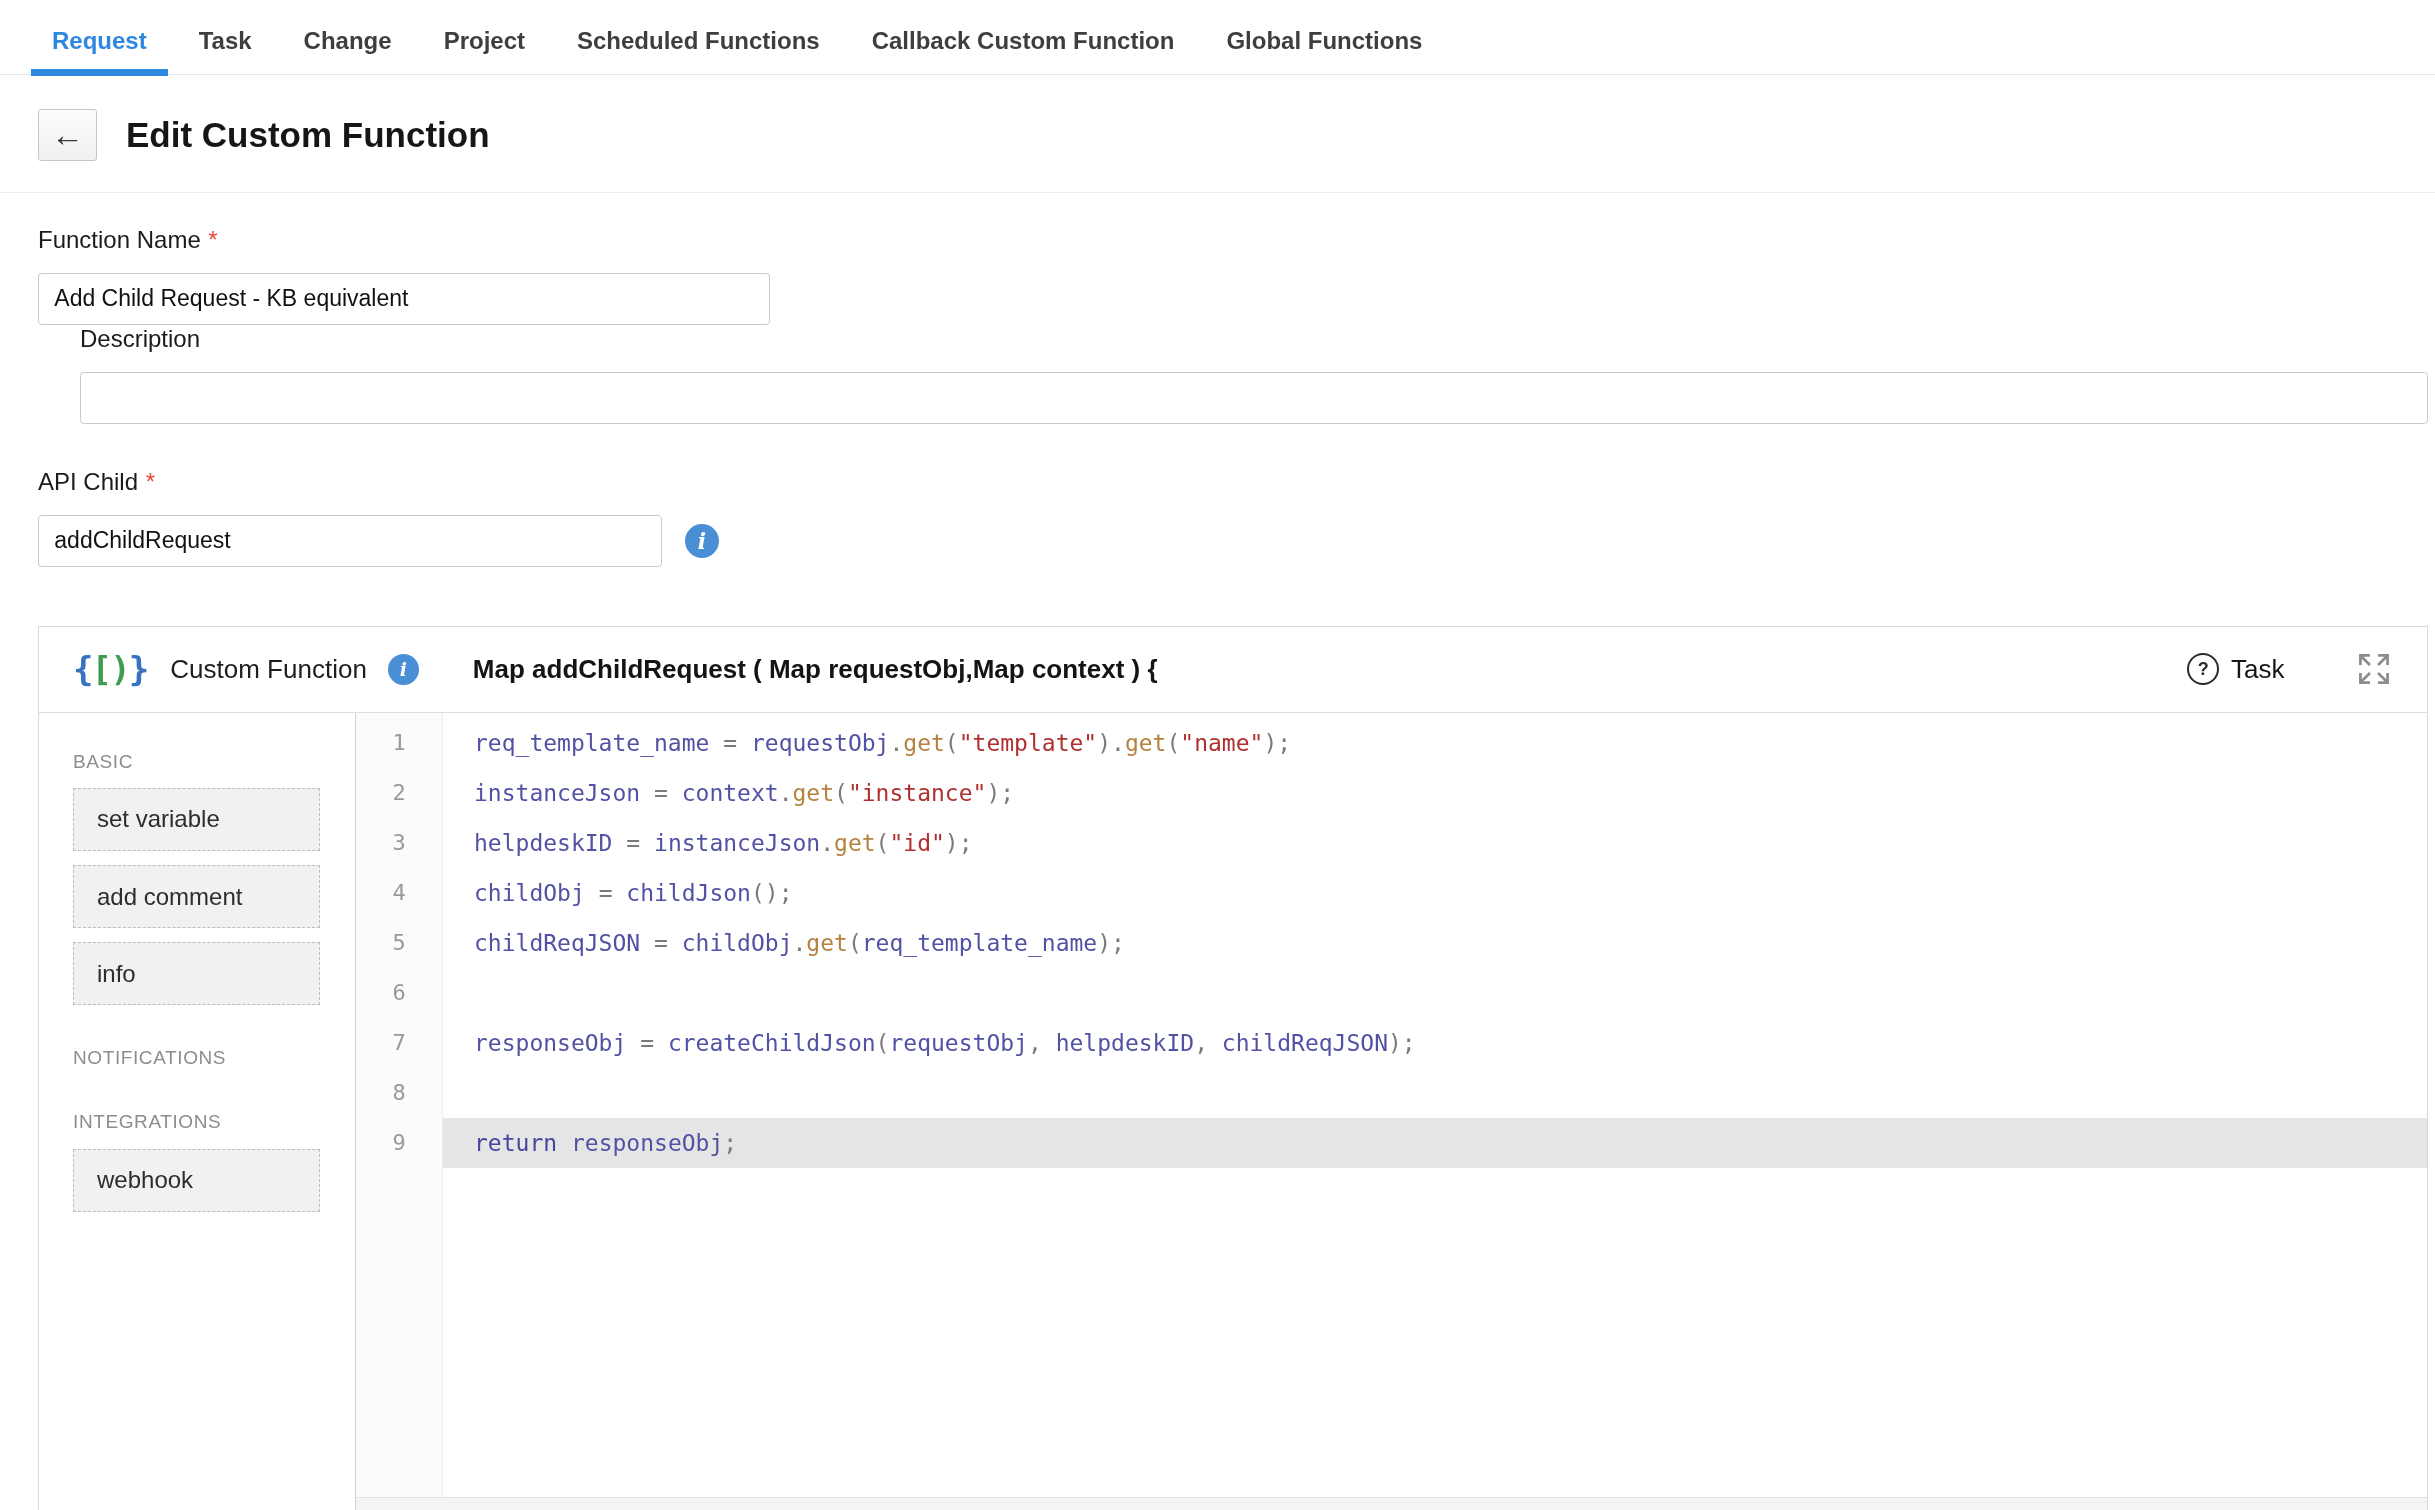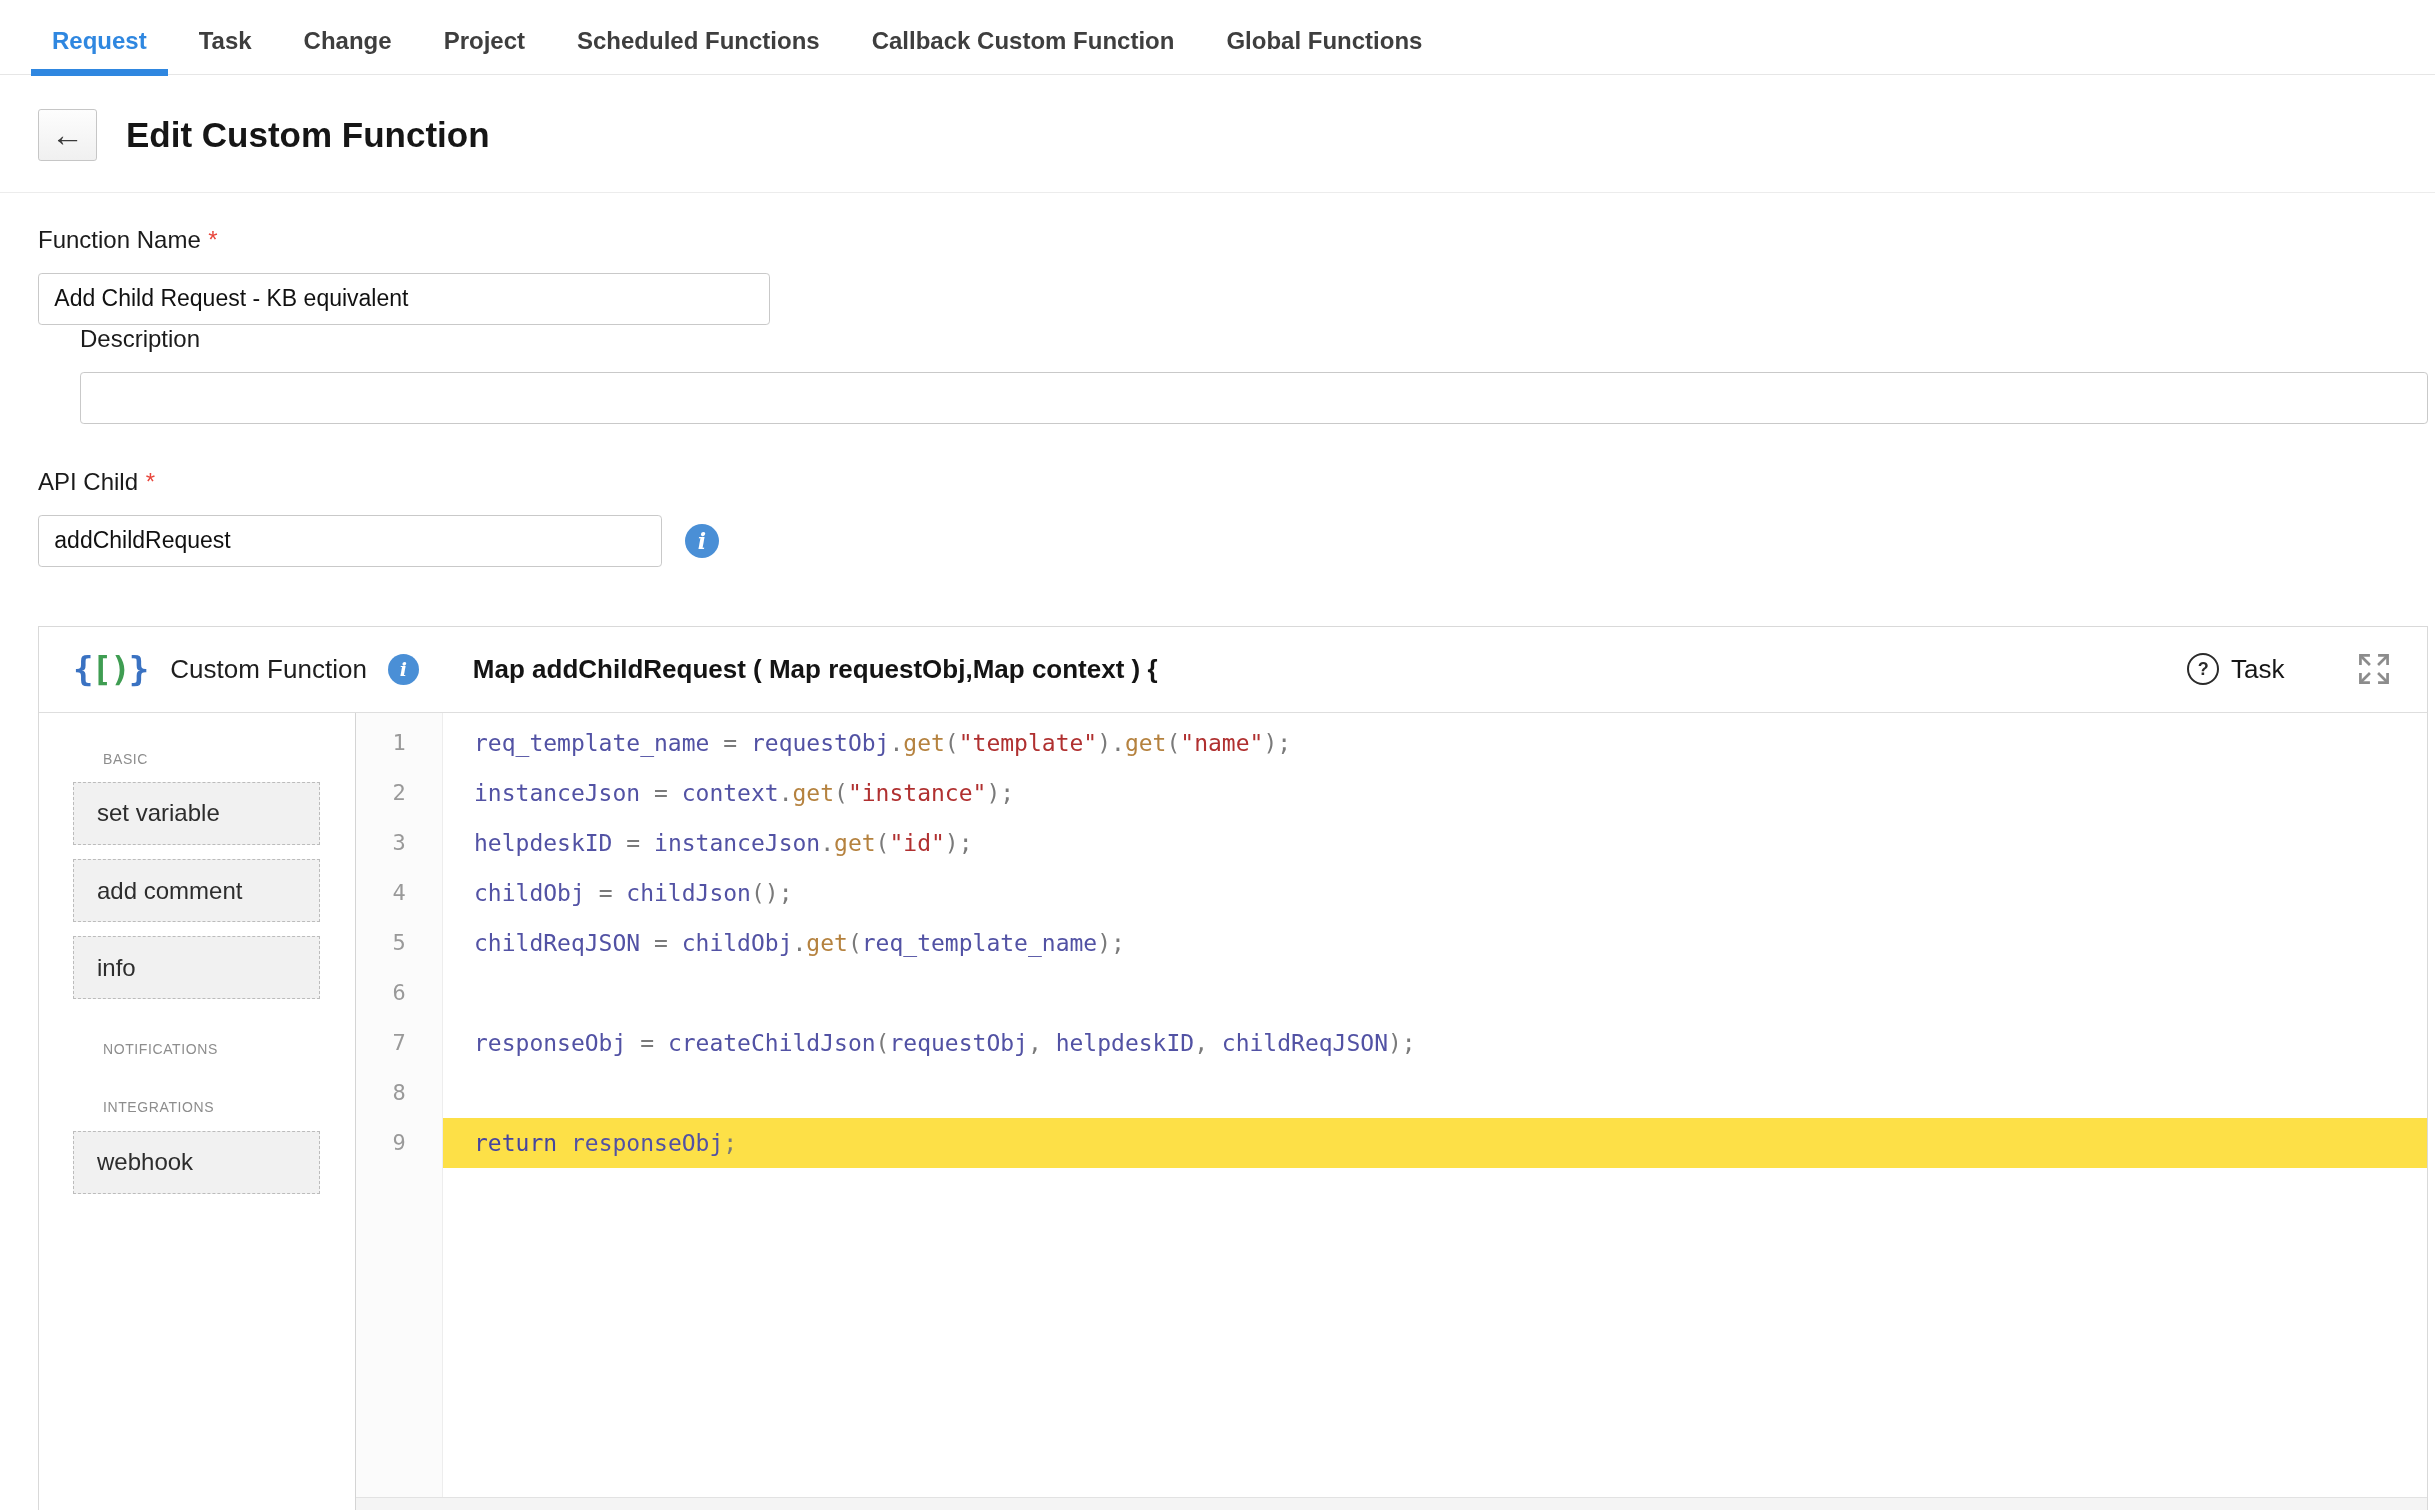--- a/index.html
+++ b/index.html
@@ -57,36 +57,36 @@
   .help-circle { width:32.5px; height:32.5px; border:2.4px solid #2a2a2a; border-radius:50%;
                  display:flex; align-items:center; justify-content:center; font-size:18px;
                  font-weight:bold; color:#2a2a2a; }
   .help-label { font-size:26px; color:#161616; }
   .expand-btn { margin-left:71px; cursor:pointer; display:flex; }
 
   
   .panel-body { display:flex; height:856px; }
   .sidebar { width:317px; border-right:1px solid #d4d4d4; padding:38px 0 0 34px;
              overflow:hidden; background:#fff; }
-  .sb-heading { font-size:14px; color:#8d8d8d; letter-spacing:0.6px; margin-bottom:15.3px;margin-left:30px; }
+  .sb-heading { font-size:19px; color:#8d8d8d; letter-spacing:0.6px; margin-bottom:15.3px; }
   .sb-section { margin-bottom:42px; }
   .sb-item { width:247px; height:63px; background:#f1f1f1; border:1.9px dashed #bcbcbc;
              display:flex; align-items:center; padding-left:23px; font-size:24px;
              color:#2d2d2d; margin-bottom:14.3px; cursor:grab; }
 
   .code-col { flex:1; display:flex; flex-direction:column; min-width:0; }
   .code-area { flex:1; display:flex; overflow:hidden; }
   .gutter { width:87px; background:#fbfbfb; border-right:1px solid #ededed;
             padding-top:5.7px; flex:0 0 auto; }
   .gutter-num { height:50px; line-height:50px; text-align:center; font-size:22px;
                 color:#999; font-family:"DejaVu Sans Mono", monospace; }
   .code-lines { flex:1; padding-top:5.7px; font-family:"DejaVu Sans Mono", monospace;
                 font-size:23px; }
   .code-line { height:50px; line-height:50px; padding-left:31px; white-space:pre; }
-  .code-line.active { background:#fde047; }
+  .code-line.active { background:#e5e5e5; }
   .tk-v { color:#5252a4; } .tk-k { color:#4545a0; } .tk-p { color:#b5823f; }
   .tk-s { color:#b03030; } .tk-o { color:#7a7a7a; }
 
   .code-footer { height:72px; background:#f4f4f4; border-top:1px solid #e2e2e2;
                  display:flex; align-items:center; justify-content:space-between;
                  padding:0 36px 0 91px; }
   .closing-brace { font-family:"DejaVu Sans Mono", monospace; font-size:27px; color:#15154a; }
   .kbd-icon { font-family:"DejaVu Sans", sans-serif; font-size:42px; color:#161616;
               line-height:1; cursor:pointer; }
 </style>

